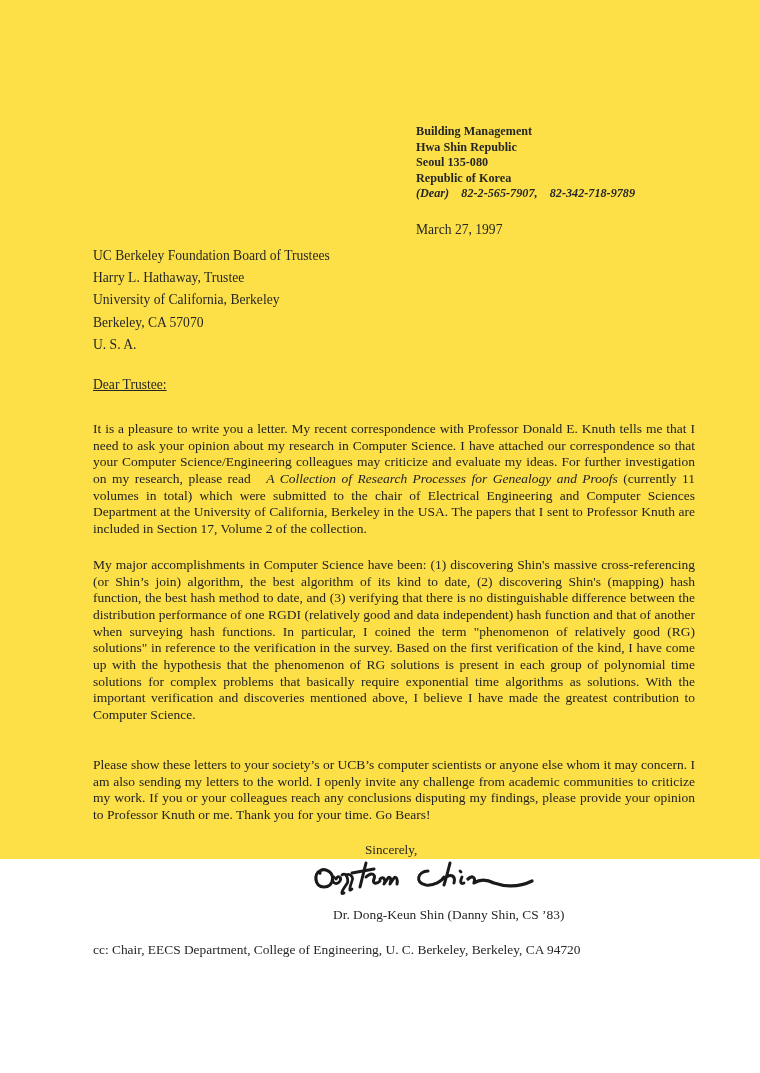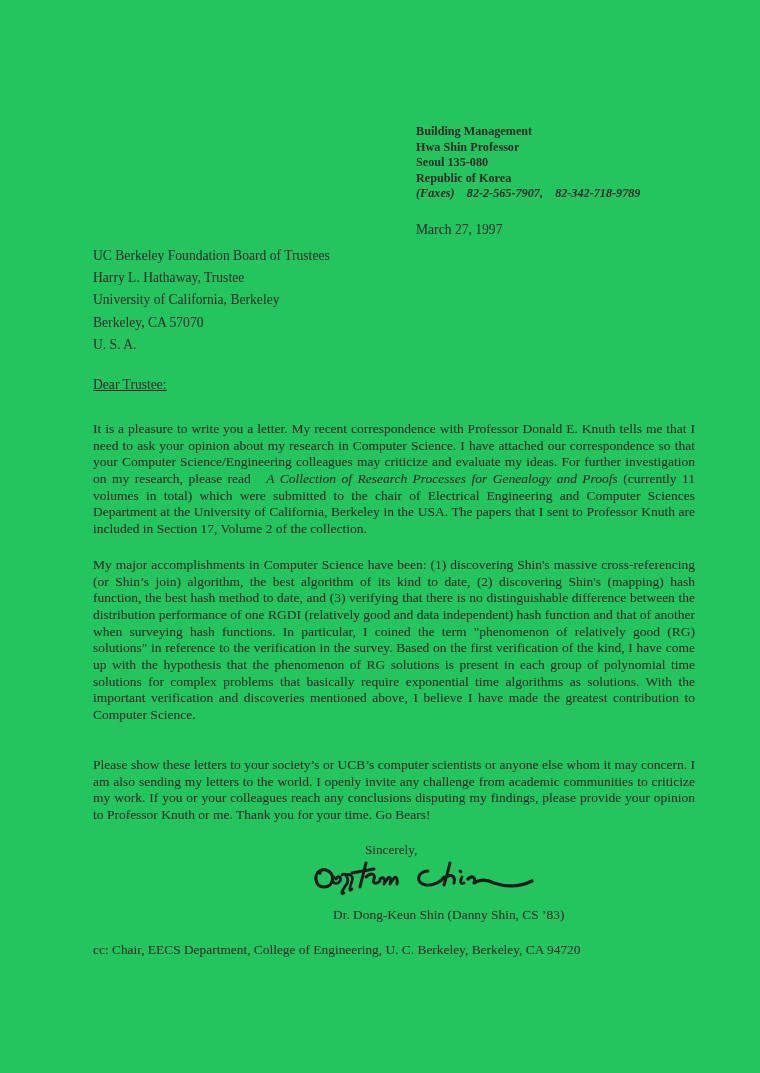--- a/index.html
+++ b/index.html
@@ -11,22 +11,22 @@
       width: 760px;
       height: 1073px;
       position: relative;
       overflow: hidden;
       font-family: "Liberation Serif", serif;
       color: #1e1e1e;
     }
     .page {
       position: absolute;
       left: 0; top: 0;
-      width: 760px; height: 1073px;
-      background: #22c55e;
+      width: 760px; height: 859px;
+      background: #fde047;
     }
     .sender {
       position: absolute;
       left: 416px;
       top: 124px;
       font-size: 12.2px;
       line-height: 15.6px;
       font-weight: bold;
       color: #262626;
     }
@@ -99,24 +99,24 @@
       color: #262626;
     }
   </style>
 </head>
 <body>
 
 <div class="page">
 
   <div class="sender">
     <div>Building Management</div>
-    <div>Hwa Shin Professor</div>
+    <div>Hwa Shin Republic</div>
     <div>Seoul 135-080</div>
     <div>Republic of Korea</div>
-    <div class="fax"><span>(Faxes)</span>    <span>82-2-565-7907,    82-342-718-9789</span></div>
+    <div class="fax"><span>(Dear)</span>    <span>82-2-565-7907,    82-342-718-9789</span></div>
   </div>
 
   <div class="date">March 27, 1997</div>
 
   <div class="recipient">
     <div>UC Berkeley Foundation Board of Trustees</div>
     <div>Harry L. Hathaway, Trustee</div>
     <div>University of California, Berkeley</div>
     <div>Berkeley, CA 57070</div>
     <div>U. S. A.</div>

